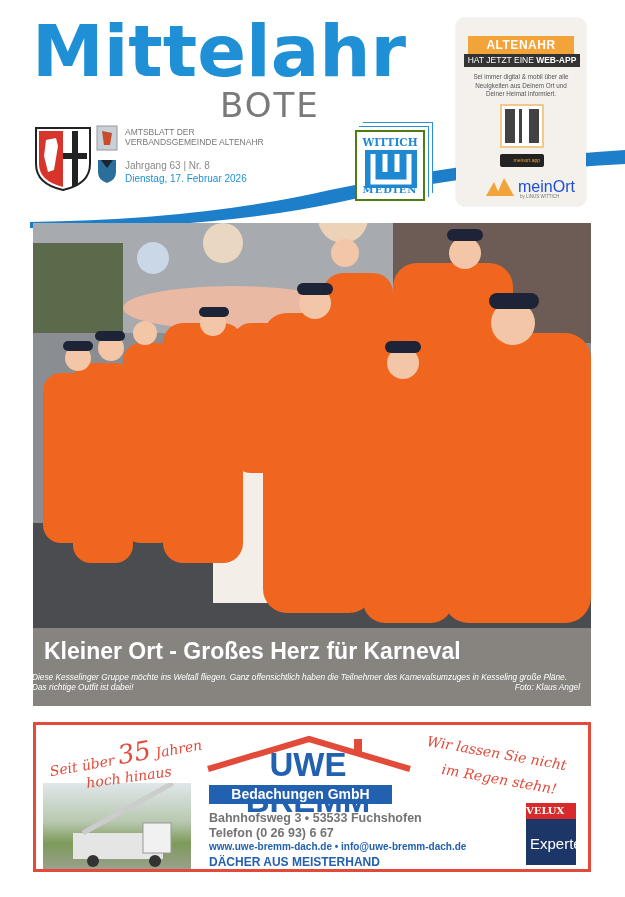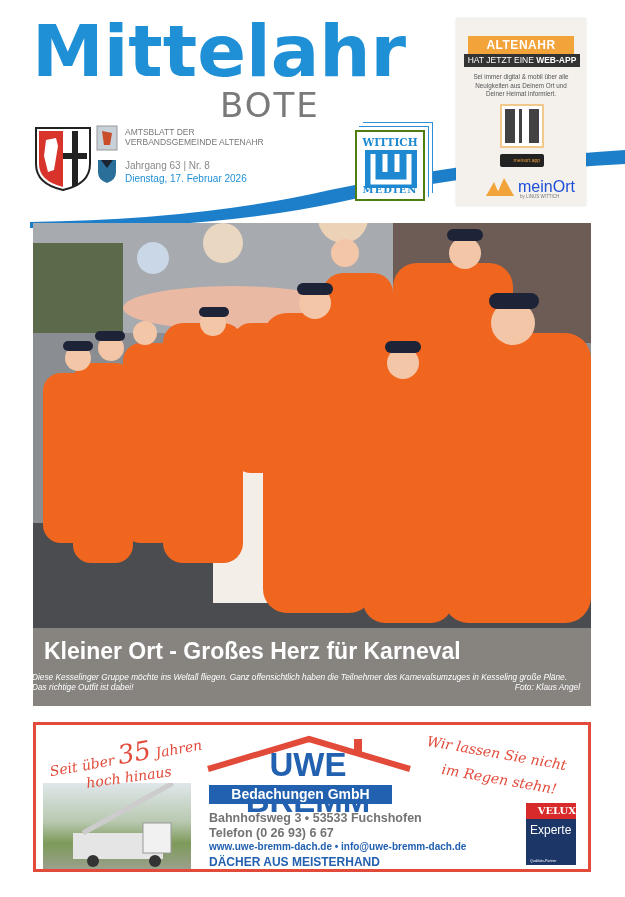--- a/index.html
+++ b/index.html
@@ -19,21 +19,21 @@
 
   .wave{left:0;top:150px;width:625px;height:80px}
 
   
   .wittich{left:355px;top:130px;width:70px;height:71px;background:#fff;border:2px solid #4d7c0f;box-shadow:3px -3px 0 #fff,4px -4px 0 #2b8fd4,7px -7px 0 #fff,8px -8px 0 #2b8fd4}
   .wittich .w-top{position:absolute;top:4px;left:0;width:100%;text-align:center;font-family:"DejaVu Serif",serif;font-size:10.5px;font-weight:bold;color:#1e88d0}
   .wittich .w-mid{position:absolute;top:18px;left:8px;width:52px;height:38px;background:#1e88d0}
   .wittich .w-bot{position:absolute;bottom:4px;left:0;width:100%;text-align:center;font-family:"DejaVu Serif",serif;font-size:10px;font-weight:bold;color:#1e88d0;letter-spacing:1px}
 
   
-  .appad{left:456px;top:18px;width:130px;height:188px;background:#f4f1ec;border-radius:2px;box-shadow:0 0 2px rgba(0,0,0,.15)}
+  .appad{left:456px;top:18px;width:130px;height:188px;background:#f4f1ec;border-radius:9px;box-shadow:0 0 2px rgba(0,0,0,.15)}
   .appad .city{position:absolute;left:12px;top:18px;width:106px;height:18px;background:#f2a33a;color:#fff;font-weight:bold;font-size:12px;text-align:center;line-height:18px;letter-spacing:0.5px}
   .appad .webapp{position:absolute;left:8px;top:36px;width:116px;height:13px;background:#333;color:#fff;font-size:8.5px;text-align:center;line-height:13px}
   .appad .webapp b{font-weight:bold}
   .appad .desc{position:absolute;left:10px;top:55px;width:110px;text-align:center;font-size:6.3px;line-height:8.5px;color:#555}
   .appad .qr{position:absolute;left:44px;top:86px;width:44px;height:44px;background:#fff;border:2px solid #f2c98a;padding:3px}
   .appad .qr div{width:100%;height:100%;background:
      linear-gradient(90deg,#222 0 30%,transparent 30% 40%,#222 40% 50%,transparent 50% 70%,#222 70%),
      #fff;opacity:.85}
   .appad .store{position:absolute;left:44px;top:136px;width:44px;height:13px;background:#222;border-radius:2px;color:#f2a33a;font-size:5px;line-height:13px;text-align:right;padding-right:4px}
   .appad .brand{position:absolute;left:62px;top:160px;font-size:16px;color:#1d4ed8}
@@ -51,22 +51,22 @@
   .ad{left:33px;top:722px;width:558px;height:150px;border:3px solid #e24a3a;background:#fff}
   .ad .script{position:absolute;font-family:"DejaVu Serif",serif;font-style:italic;color:#e24a3a}
   .ad .truck{position:absolute;left:7px;top:58px;width:148px;height:86px;background:linear-gradient(#dfe7ea 0%,#b8c8b0 45%,#7d9a5a 70%,#9aa08c 100%)}
   .ad .roof{position:absolute;left:168px;top:10px;width:210px;height:40px}
   .ad .name{position:absolute;left:182px;top:22px;width:180px;text-align:center;font-size:33px;font-weight:bold;color:#2260b0;letter-spacing:0px;line-height:36px}
   .ad .sub{position:absolute;left:173px;top:60px;width:183px;height:19px;background:#2260b0;color:#fff;text-align:center;font-weight:bold;font-size:14px;line-height:19px}
   .ad .addr{position:absolute;left:173px;top:86px;font-size:12.5px;font-weight:bold;color:#737373;line-height:15px}
   .ad .web{position:absolute;left:173px;top:116px;font-size:10px;font-weight:bold;color:#2260b0}
   .ad .slogan{position:absolute;left:173px;top:130px;font-size:12px;font-weight:bold;color:#2260b0}
   .ad .velux{position:absolute;left:490px;top:78px;width:50px;height:62px;background:#1d3668}
-  .ad .velux .v1{height:16px;background:#d82a2a;color:#fff;font-family:"DejaVu Serif",serif;font-weight:bold;font-size:10px;line-height:16px;text-align:right}
-  .ad .velux .v2{color:#fff;font-size:12px;padding:4px 4px 0}
+  .ad .velux .v1{height:16px;background:#d82a2a;color:#fff;font-family:"DejaVu Serif",serif;font-weight:bold;font-size:10px;line-height:16px;text-align:left}
+  .ad .velux .v2{color:#fff;font-size:15px;padding:16px 4px 0}
   .ad .velux .v3{color:#fff;font-size:3.5px;padding:22px 4px 0}
 </style>
 </head>
 <body>
 
 <div class="abs title-main">Mittelahr</div>
 <div class="abs title-sub">BOTE</div>
 
 <svg class="abs crest1" viewBox="0 0 58 66">
   <path d="M2 2 H56 V38 Q56 58 29 64 Q2 58 2 38 Z" fill="#fff" stroke="#222" stroke-width="2"></path>

